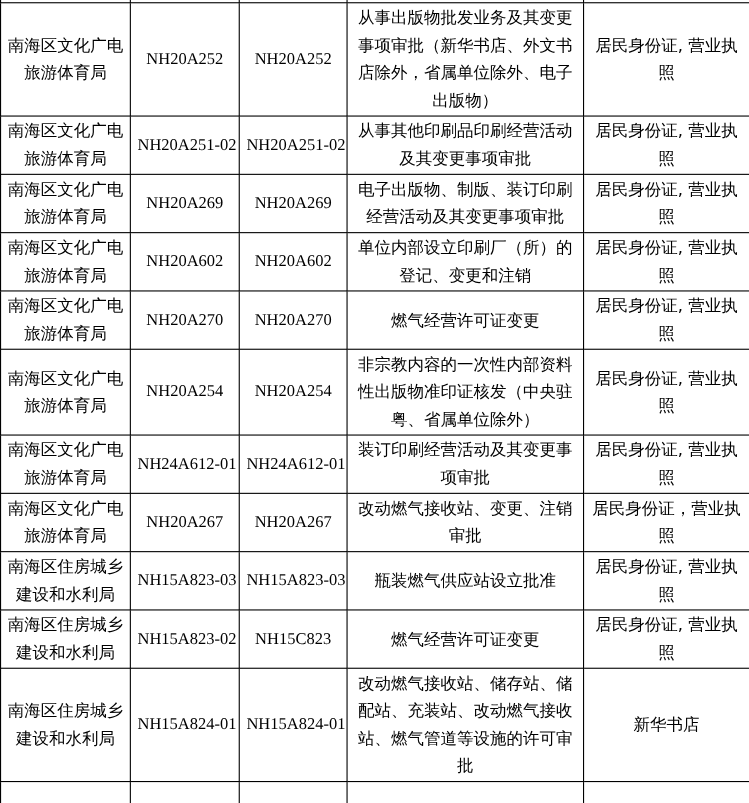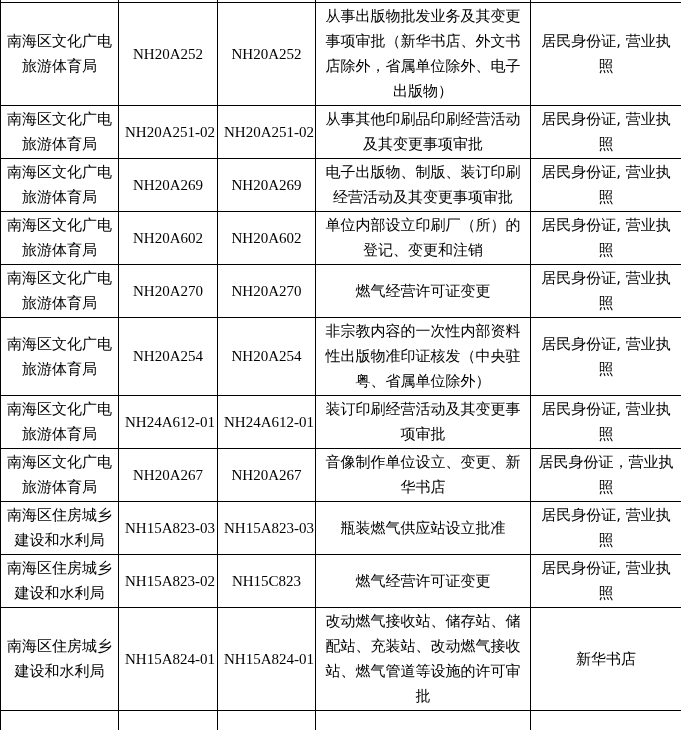--- a/index.html
+++ b/index.html
@@ -113,21 +113,21 @@
           <td>南海区文化广电旅游体育局</td>
           <td class="cell-code">NH24A612-01</td>
           <td class="cell-code">NH24A612-01</td>
           <td>装订印刷经营活动及其变更事项审批</td>
           <td>居民身份证, 营业执照</td>
         </tr>
         <tr>
           <td>南海区文化广电旅游体育局</td>
           <td class="cell-code">NH20A267</td>
           <td class="cell-code">NH20A267</td>
-          <td>音像制作单位设立、变更、新华书店</td>
+          <td>改动燃气接收站、变更、注销审批</td>
           <td>居民身份证，营业执照</td>
         </tr>
         <tr>
           <td>南海区住房城乡建设和水利局</td>
           <td class="cell-code">NH15A823-03</td>
           <td class="cell-code">NH15A823-03</td>
           <td>瓶装燃气供应站设立批准</td>
           <td>居民身份证, 营业执照</td>
         </tr>
         <tr>

